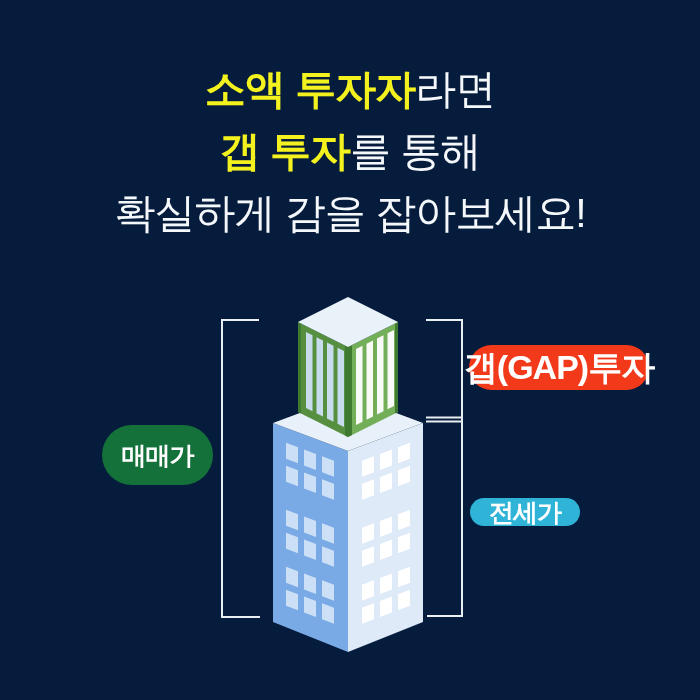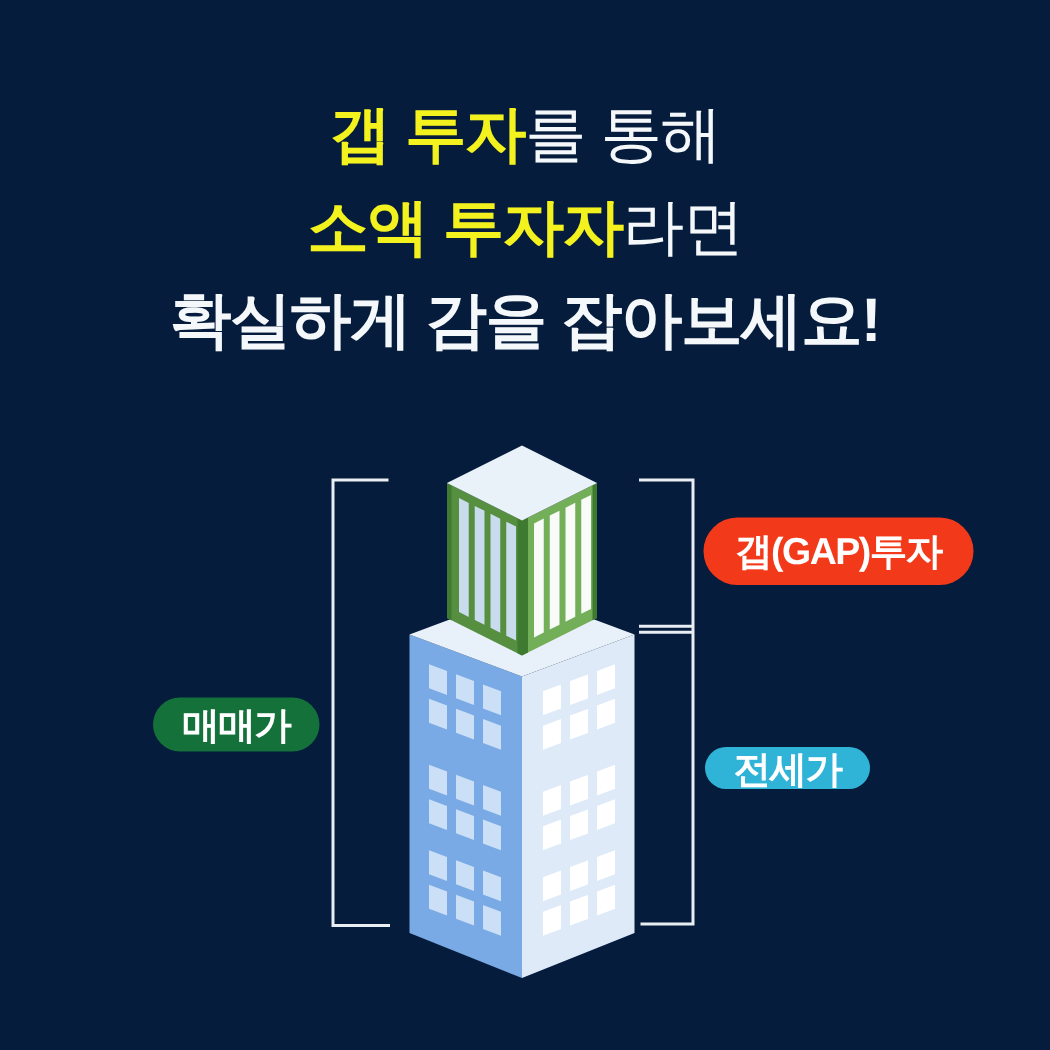--- a/index.html
+++ b/index.html
@@ -22,43 +22,43 @@
     line-height: 62px;
     font-size: 41px;
     color: var(--heading-white, #F5F8FB);
     letter-spacing: -1px;
   }
   .headline .hl {
     color: var(--highlight-yellow, #F4F21E);
     font-weight: bold;
   }
   .headline .rest { font-weight: normal; }
-  .headline .plain { font-weight: bold; }
+  .headline .plain { font-weight: normal; }
 
   
   .pill {
     position: absolute;
     display: flex;
     align-items: center;
     justify-content: center;
     border-radius: 999px;
     color: #FFFFFF;
     font-weight: bold;
     font-size: 25px;
     letter-spacing: -1px;
     white-space: nowrap;
   }
   .pill-sale {
-    left: 102px; top: 465px; width: 111px; height: 36px;
+    left: 102px; top: 425px; width: 111px; height: 60px;
     background: var(--sale-pill, #14713A);
   }
   .pill-gap {
     left: 469px; top: 345px; width: 180px; height: 45px;
     background: var(--gap-pill, #F23A1B);
-    font-size: 25px;
+    font-size: 34px;
   }
   .pill-jeonse {
     left: 470px; top: 498px; width: 110px; height: 28px;
     background: var(--jeonse-pill, #2FB4D7);
   }
 
   .illustration {
     position: absolute;
     left: 0; top: 0;
     width: 700px; height: 700px;
@@ -68,22 +68,22 @@
     stroke: var(--bracket-line, #E9EEF2);
     stroke-width: 2;
   }
 </style>
 </head>
 <body>
 
 <div class="canvas">
 
   <div class="headline">
+    <div><span class="hl">소액 투자자</span><span class="rest">라면</span></div>
     <div><span class="hl">갭 투자</span><span class="rest">를 통해</span></div>
-    <div><span class="hl">소액 투자자</span><span class="rest">라면</span></div>
     <div class="plain">확실하게 감을 잡아보세요!</div>
   </div>
 
   <svg class="illustration" viewBox="0 0 700 700">
 
     <g>
       <polyline class="bracket" points="259,320 222,320 222,617 260,617"></polyline>
     </g>
 
     <g>

